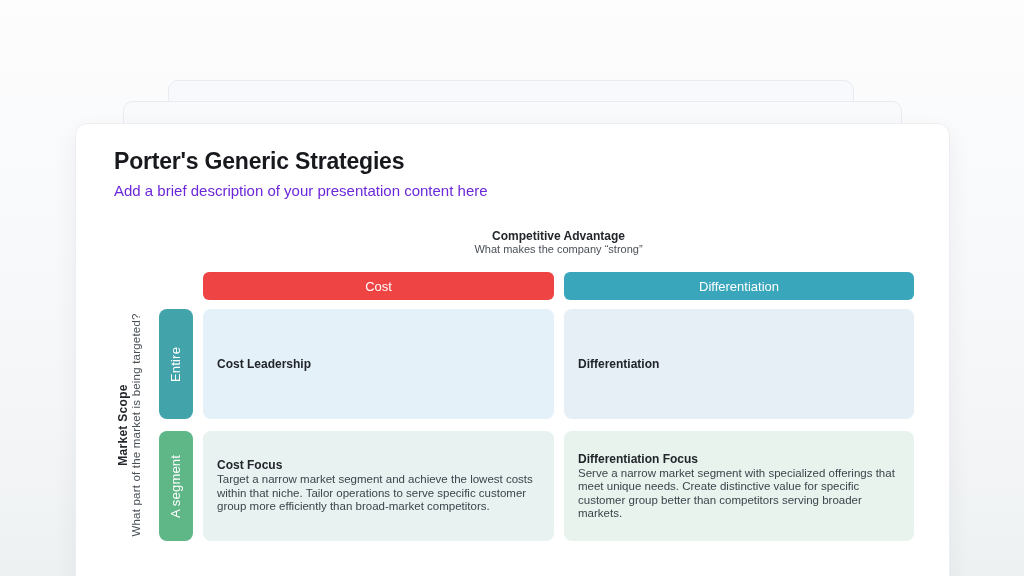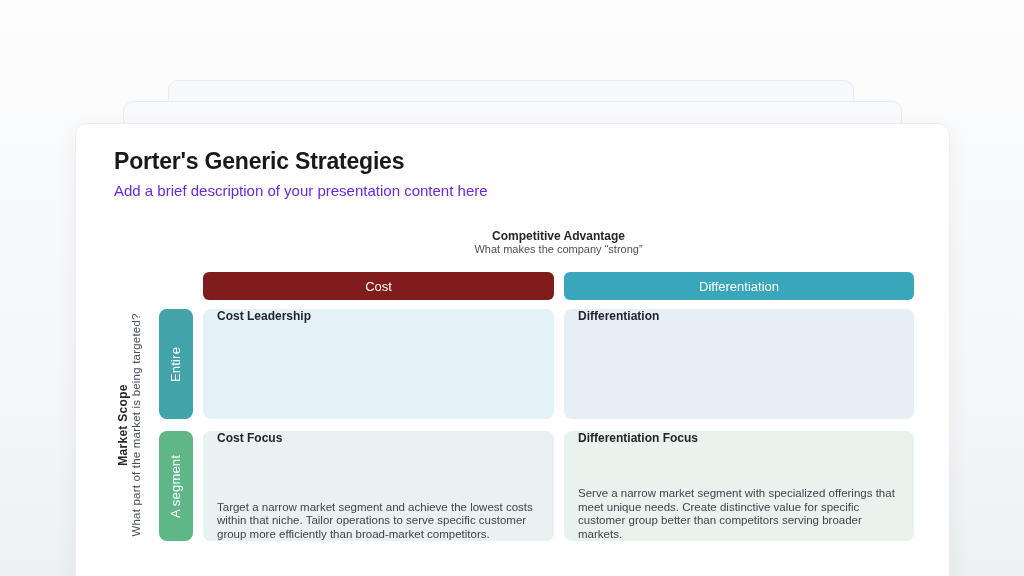--- a/index.html
+++ b/index.html
@@ -77,21 +77,21 @@
   .rowlabel .rot {
     transform: rotate(-90deg);
     white-space: nowrap;
     color: #ffffff; font-size: 13px; font-weight: 500; letter-spacing: 0.2px;
   }
 
   
   .quad {
     position: absolute; height: 110px; border-radius: 8px;
     padding: 0 14px;
-    display: flex; flex-direction: column; justify-content: space-between;
+    display: flex; flex-direction: column; justify-content: center;
   }
   .q-tl { left: 127px; top: 185px; width: 351px; }
   .q-tr { left: 488px; top: 185px; width: 350px; }
   .q-bl { left: 127px; top: 307px; width: 351px; }
   .q-br { left: 488px; top: 307px; width: 350px; }
   .quad-title { font-size: 12px; font-weight: 700; color: #22262b; line-height: 14px; margin-bottom: 1px; }
   .quad-body  { font-size: 11.5px; font-weight: 400; color: #3d444c; line-height: 13.5px; }
 </style>
 </head>
 <body>
@@ -104,21 +104,21 @@
   <div class="main-card">
 
     <h1 class="slide-title">Porter's Generic Strategies</h1>
     <p class="slide-subtitle">Add a brief description of your presentation content here</p>
 
     <div class="axis-top">
       <div class="axis-title">Competitive Advantage</div>
       <div class="axis-sub">What makes the company “strong”</div>
     </div>
 
-    <div class="colhead colhead-cost" style="background-color: #7f1d1d;">Cost</div>
+    <div class="colhead colhead-cost" style="background-color: #ef4444;">Cost</div>
     <div class="colhead colhead-diff" style="background-color: rgb(57, 166, 188);">Differentiation</div>
 
     <div class="ms-wrap">
       <div class="ms-inner">
         <div class="axis-title">Market Scope</div>
         <div class="axis-sub">What part of the market is being targeted?</div>
       </div>
     </div>
 
     <div class="rowlabel rowlabel-entire" style="background-color: rgb(66, 163, 170);">

